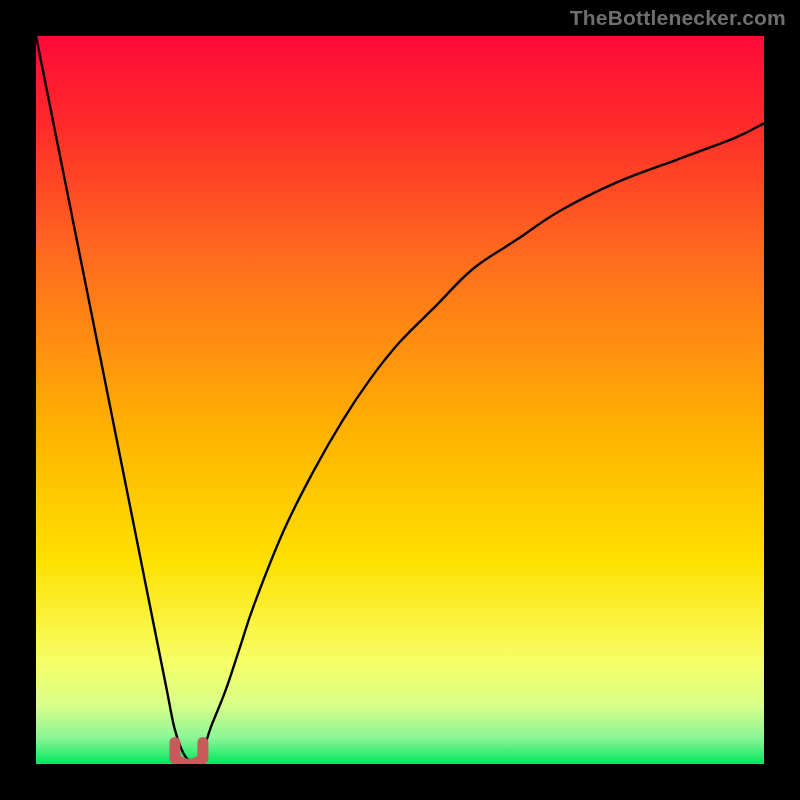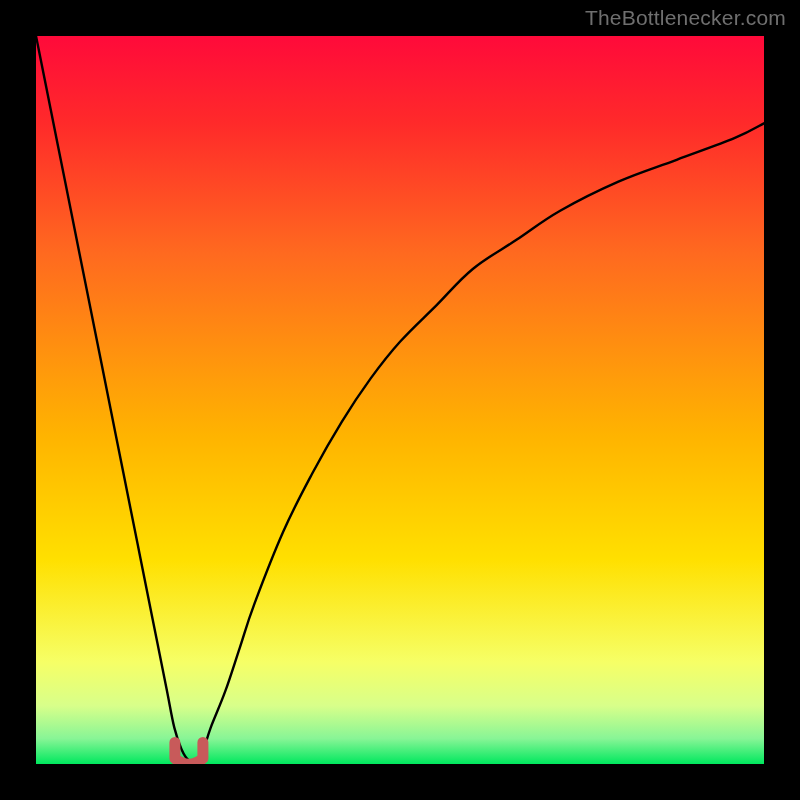--- a/index.html
+++ b/index.html
@@ -30,21 +30,21 @@
     display: block;
     width: 728px;
     height: 728px;
   }
   .attribution {
     position: absolute;
     top: 6px;
     right: 14px;
     color: #6f6f6f;
     font-size: 21px;
-    font-weight: 400;
+    font-weight: 700;
     letter-spacing: 0.2px;
   }
 </style>
 </head>
 <body>
 
 <div class="frame">
 
   <div class="attribution">TheBottlenecker.com</div>
 

